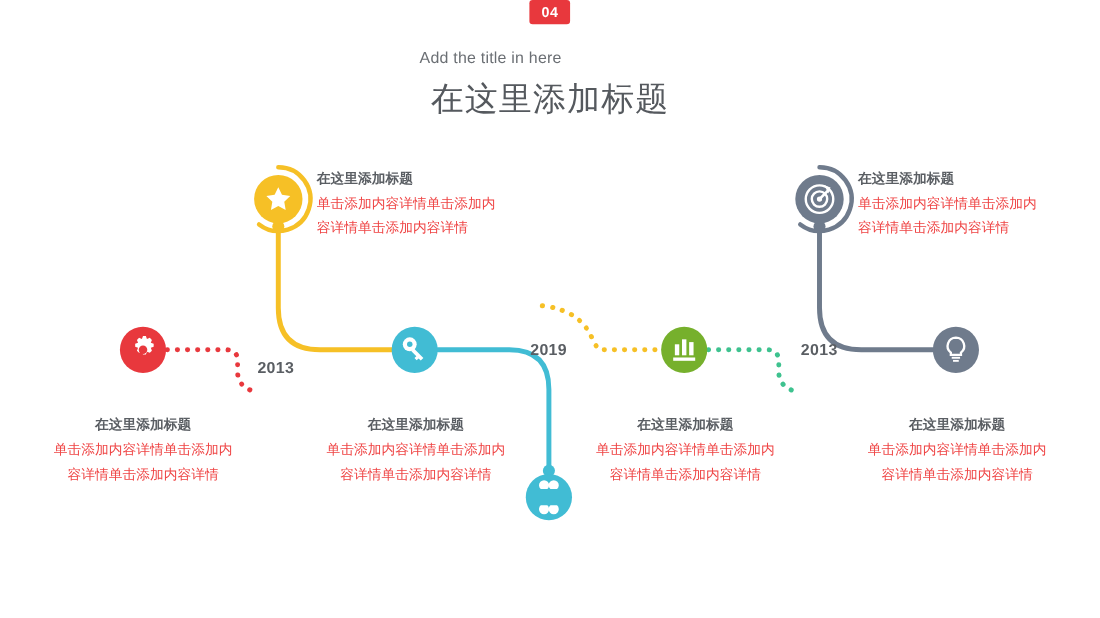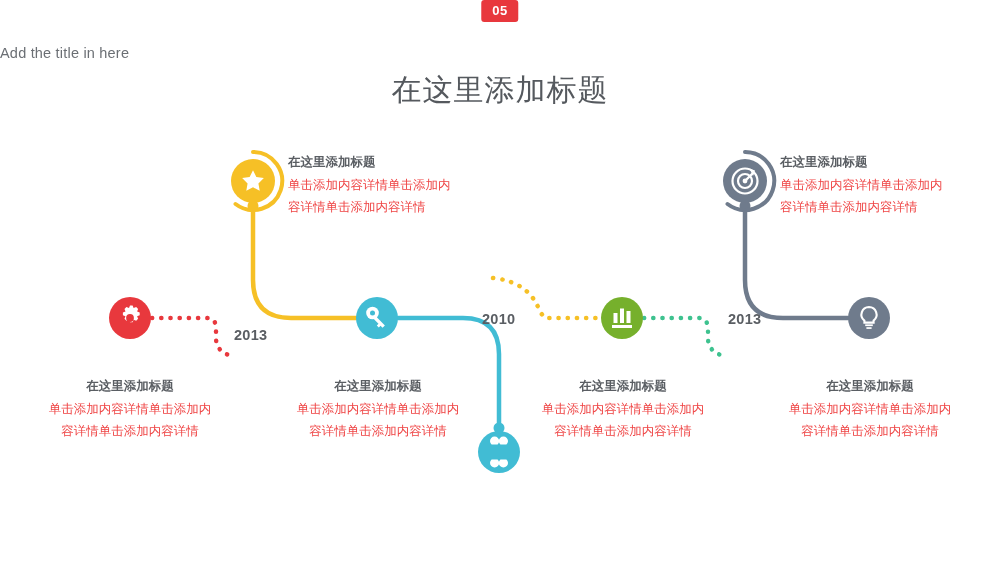--- a/index.html
+++ b/index.html
@@ -33,21 +33,21 @@
     letter-spacing: 0.5px;
     padding: 4px 11px 5px 11px;
     border-radius: 3px;
     line-height: 1;
   }
   .subtitle {
     position: absolute;
     left: 0;
     top: 45px;
     width: 892px;
-    text-align: left;
+    text-align: center;
     font-size: 14.5px;
     color: #6b6f74;
     letter-spacing: 0.2px;
   }
   .main-title {
     position: absolute;
     left: 0;
     top: 70px;
     width: 1000px;
     text-align: center;
@@ -91,21 +91,21 @@
     font-weight: bold;
     color: #5a5e63;
     letter-spacing: 0.3px;
   }
 </style>
 </head>
 <body>
 
 <div class="slide">
 
-  <div class="badge">05</div>
+  <div class="badge">04</div>
   <div class="subtitle">Add the title in here</div>
   <div class="main-title">在这里添加标题</div>
 
   <svg class="canvas" viewBox="0 0 1000 562">
 
     <path d="M 152 318 L 206 318 Q 216 318 216 328 L 216 338 Q 216 352 232 356" fill="none" stroke="#e8383d" stroke-width="4.5" stroke-linecap="round" stroke-dasharray="0.2 9"></path>
 
     <path d="M 253 210 L 253 280 Q 253 318 291 318 L 357 318" fill="none" stroke="#f6c026" stroke-width="4.5" stroke-linecap="round"></path>
     <circle cx="253" cy="206" r="5.5" fill="#f6c026"></circle>
 
@@ -178,21 +178,21 @@
       <circle cx="869" cy="318" r="21" fill="#6f7b8c"></circle>
       <g>
         <path d="M869 307 a7.6 7.6 0 0 1 4.6 13.6 l0 2.0 l-9.2 0 l0 -2.0 a7.6 7.6 0 0 1 4.6 -13.6 z" fill="none" stroke="#ffffff" stroke-width="2.1"></path>
         <rect x="865.2" y="324.4" width="7.6" height="1.7" fill="#ffffff"></rect>
         <rect x="866.4" y="327.2" width="5.2" height="1.7" fill="#ffffff"></rect>
       </g>
     </g>
   </svg>
 
   <div class="year" style="left:234px; top:311px;margin-top:16px;">2013</div>
-  <div class="year" style="left:482px; top:311px;">2010</div>
+  <div class="year" style="left:482px; top:311px;">2019</div>
   <div class="year" style="left:728px; top:311px;">2013</div>
 
   <div class="tblock left-al" style="left:288px; top:153px; width:250px;">
     <div class="t-head">在这里添加标题</div>
     <div class="t-line">单击添加内容详情单击添加内</div>
     <div class="t-line">容详情单击添加内容详情</div>
   </div>
 
   <div class="tblock left-al" style="left:780px; top:153px; width:250px;">
     <div class="t-head">在这里添加标题</div>

